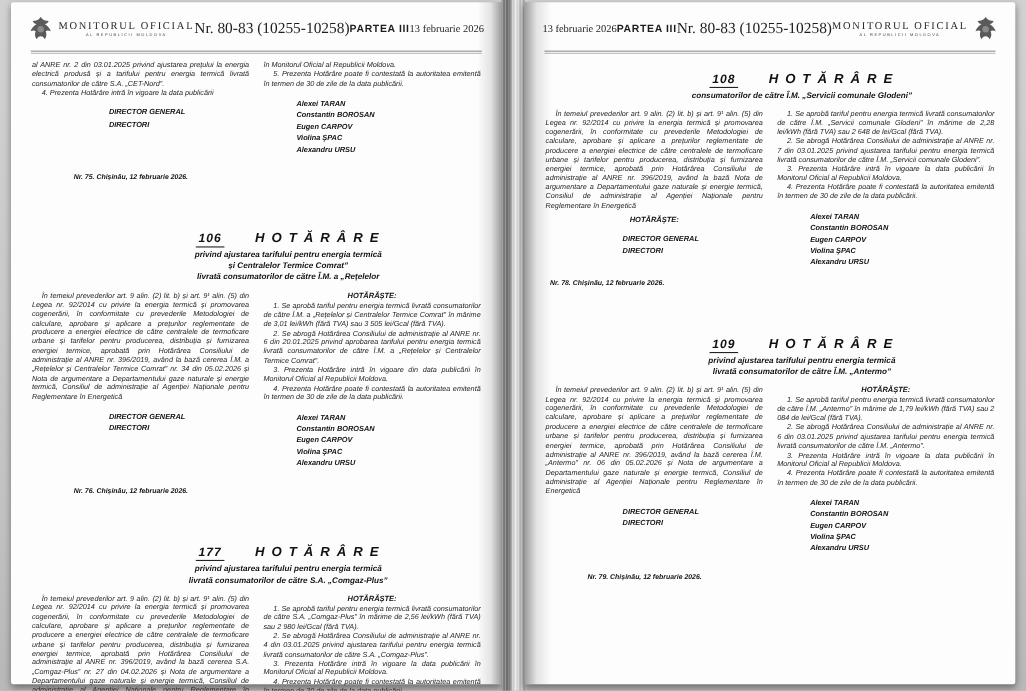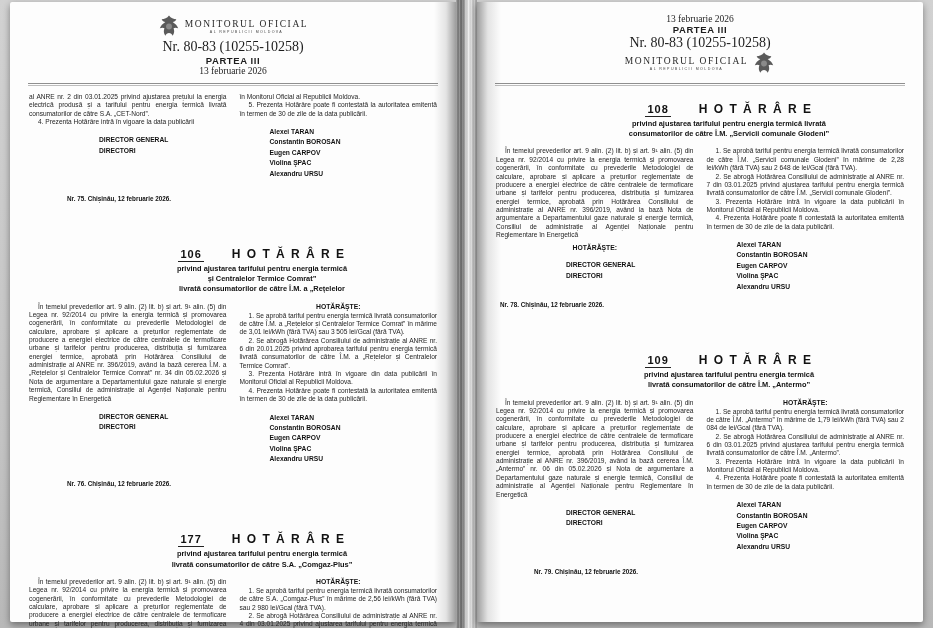--- a/index.html
+++ b/index.html
@@ -9,32 +9,32 @@
   .page.right{left:477px;border-radius:0 2px 2px 0;}
   .page.left::after{content:"";position:absolute;right:0;top:0;bottom:0;width:22px;
     background:linear-gradient(90deg,rgba(0,0,0,0) 0%,rgba(0,0,0,.10) 55%,rgba(0,0,0,.38) 100%);}
   .page.right::before{content:"";position:absolute;left:0;top:0;bottom:0;width:24px;
     background:linear-gradient(270deg,rgba(0,0,0,0) 0%,rgba(0,0,0,.10) 55%,rgba(0,0,0,.38) 100%);}
   .spine{position:absolute;left:456px;top:0;width:21px;height:628px;
     background:linear-gradient(90deg,#8f8f8f 0%,#6e6e6e 30%,#d8d8d8 50%,#efefef 62%,#a8a8a8 100%);}
   .spine .lines{position:absolute;inset:0;background:repeating-linear-gradient(90deg,rgba(255,255,255,.35) 0 1px,rgba(0,0,0,.12) 1px 3px);opacity:.5;}
 
   
-  .ph{display:flex;align-items:center;justify-content:center;padding:12px 18px 5px 18px;flex-direction:column;}
+  .ph{display:flex;align-items:center;justify-content:center;padding:12px 18px 5px 18px;}
   .brand{display:flex;align-items:center;gap:5px;}
   .brand-text{text-align:center;}
   .brand-name{font-family:"Liberation Serif",serif;font-size:9.5px;letter-spacing:1.6px;white-space:nowrap;color:#2a2a2a;}
   .brand-sub{font-size:3.6px;letter-spacing:1.4px;margin-top:1px;color:#444;white-space:nowrap;}
   .issue{font-family:"Liberation Serif",serif;font-size:14px;white-space:nowrap;}
   .part{font-weight:bold;font-size:9.5px;letter-spacing:.6px;white-space:nowrap;}
   .hdate{font-family:"Liberation Serif",serif;font-size:9.5px;white-space:nowrap;}
   .hrule{margin:2px 18px 0 18px;border-top:1.6px solid #8f8f8f;border-bottom:1px solid #bdbdbd;height:1px;}
 
   
-  .content{padding:7px 19px 0 19px;}
+  .content{padding:7px 19px 0 19px;font-style:italic;}
   .cols{display:flex;gap:13px;}
   .col{flex:1 1 0;min-width:0;}
   p.body{margin:0;font-size:6.6px;line-height:1.27;text-align:justify;color:#242424;}
   .ind{text-indent:9px;}
   .sig-titles{margin:9px 0 0 70px;font-weight:bold;font-size:6.7px;line-height:1.55;color:#111;}
   .names{margin:9px 0 0 30px;font-weight:bold;font-size:6.7px;line-height:1.55;color:#111;}
   .numline{margin:16px 0 0 38px;font-weight:bold;font-size:6.3px;color:#111;}
   .numline.incol{margin:20px 0 0 4px;}
 
   .section{margin-top:42px;}
@@ -195,21 +195,20 @@
 
     <div class="content">
 
       <div class="section first">
         <div class="sec-head">
           <span class="sec-row">
             <span class="sec-num">108</span>
             <span class="sec-title">H O T Ă R Â R E</span>
           </span>
           <div class="sec-sub">
-            <div>privind ajustarea tarifului pentru energia termică livrată</div>
             <div>consumatorilor de către Î.M. „Servicii comunale Glodeni”</div>
           </div>
         </div>
         <div class="cols">
           <div class="col">
             <p class="body ind">În temeiul prevederilor art. 9 alin. (2) lit. b) și art. 9¹ alin. (5) din Legea nr. 92/2014 cu privire la energia termică și promovarea cogenerării, în conformitate cu prevederile Metodologiei de calculare, aprobare și aplicare a prețurilor reglementate de producere a energiei electrice de către centralele de termoficare urbane și tarifelor pentru producerea, distribuția și furnizarea energiei termice, aprobată prin Hotărârea Consiliului de administrație al ANRE nr. 396/2019, având la bază Nota de argumentare a Departamentului gaze naturale și energie termică, Consiliul de administrație al Agenției Naționale pentru Reglementare în Energetică</p>
             <p class="hot-label inleft">HOTĂRĂŞTE:</p>
             <div class="sig-titles">
               <div>DIRECTOR GENERAL</div>
               <div>DIRECTORI</div>

